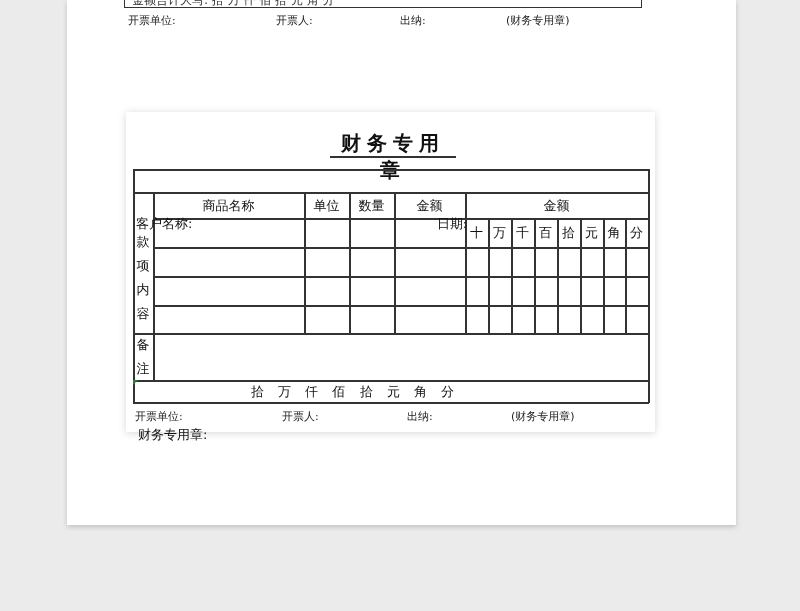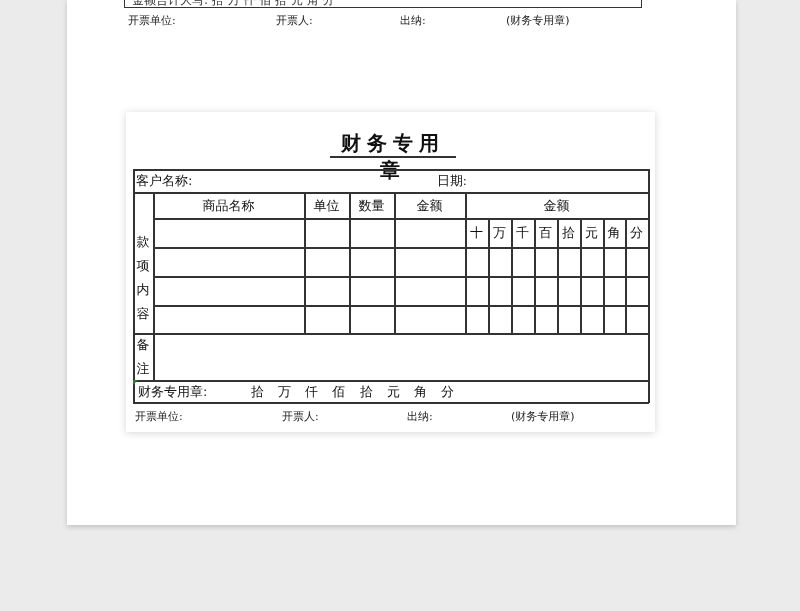--- a/index.html
+++ b/index.html
@@ -9,21 +9,21 @@
   .prev-table { position: absolute; left: 124px; top: -20px; width: 518px; height: 28px; border: 1.5px solid #333; }
   .prev-total { position: absolute; left: 132px; top: -8px; font-size: 12px; color: #333; white-space: nowrap; }
   .footer { position: absolute; font-size: 11px; color: #222; white-space: nowrap; }
   .card { position: absolute; left: 126px; top: 112px; width: 529px; height: 320px; background: #fff; box-shadow: 0 1px 8px rgba(0,0,0,0.16); }
   .title { position: absolute; left: 330px; top: 130px; width: 126px; text-align: center; font-size: 20px; font-weight: bold; letter-spacing: 6px; color: #111; }
   .title-underline { position: absolute; left: 330px; top: 156px; width: 126px; height: 2px; background: #333; }
   .hline, .vline { position: absolute; background: #333; }
   .hline { height: 1.5px; }
   .vline { width: 1.5px; }
   .cell-text { position: absolute; font-size: 13px; color: #111; white-space: nowrap; text-align: center; line-height: 1; }
-  .left-text { text-align: left; }
+  .left-text { text-align: left; margin-top: 43px; }
   .vert { position: absolute; font-size: 13px; line-height: 24px; width: 20px; text-align: center; }
   .cell { position: absolute; }
   .green-mark { position: absolute; left: 133px; top: 380px; width: 0; height: 0; border-top: 5px solid #2e7d32; border-right: 5px solid transparent; }
 </style>
 </head>
 <body>
 
 <div class="page"></div>
 
 <div class="prev-table"></div>

